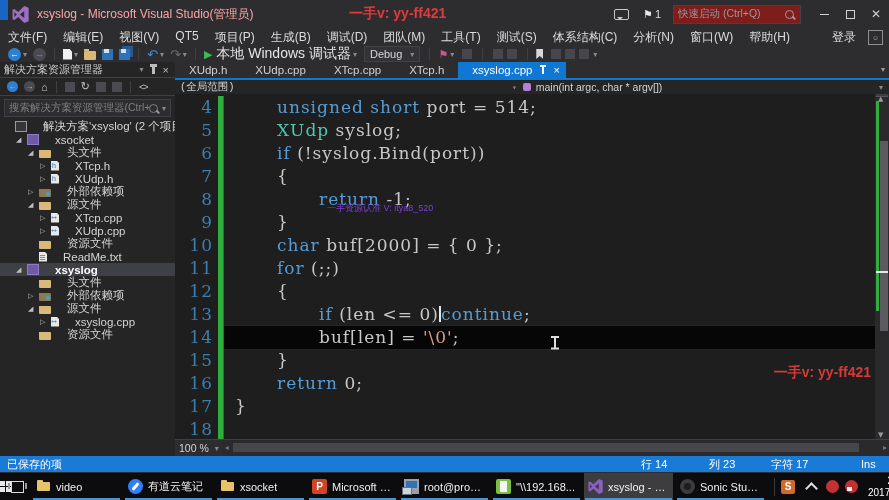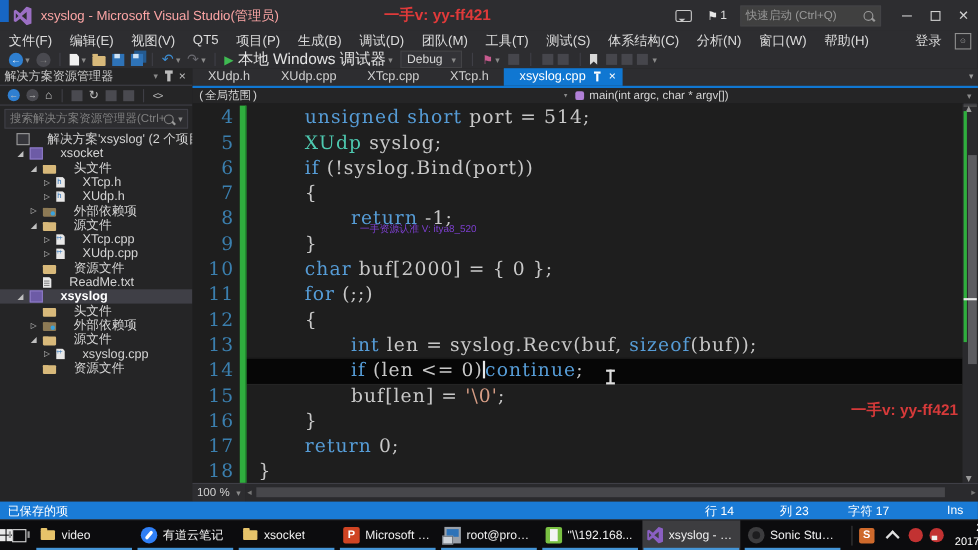--- a/index.html
+++ b/index.html
@@ -9,21 +9,21 @@
   .titlebar{position:absolute;left:0;top:0;width:889px;height:28px;background:#2d2d30;display:flex;align-items:center;}
   .artifact{position:absolute;left:0;top:0;width:8px;height:20px;background:#1766c4;}
   .vslogo{width:17px;height:17px;margin:0 8px 0 12px;flex:0 0 auto;}
   .apptitle{font-size:12px;color:#fca5a5;}
   .title-wm{position:absolute;left:349px;top:5px;font-size:14px;font-weight:bold;color:#e03a3a;}
   .tb-right{position:absolute;right:0;top:0;height:28px;display:flex;align-items:center;}
   .bubble{width:13px;height:9px;border:1px solid #c8c8c8;border-radius:2px;position:relative;margin-right:14px;}
   .bubble:after{content:"";position:absolute;left:2px;bottom:-4px;border:3px solid transparent;border-top-color:#c8c8c8;}
   .flagbox{display:flex;align-items:center;margin-right:12px;font-size:11px;color:#ddd;}
   .flagbox .fl{font-size:11px;color:#e8e8e8;margin-right:2px;}
-  .quick{width:118px;height:17px;background:#404040;border:1px solid #434346;display:flex;align-items:center;
+  .quick{width:118px;height:17px;background:#7f1d1d;border:1px solid #434346;display:flex;align-items:center;
     font-size:10.5px;color:#999;padding:0 4px;margin-right:10px;}
   .quick .qtext{flex:1;}
   .mag{width:7px;height:7px;border:1.5px solid #9a9a9a;border-radius:50%;position:relative;margin-right:2px;}
   .mag:after{content:"";position:absolute;left:6px;top:6px;width:4px;height:1.5px;background:#9a9a9a;transform:rotate(45deg);}
   .winbtn{width:26px;height:22px;display:flex;align-items:center;justify-content:center;color:#d0d0d0;font-size:12px;}
   .winbtn .minbar{width:9px;height:1px;background:#d0d0d0;}
   .winbtn .restore{width:7px;height:7px;border:1px solid #d0d0d0;position:relative;background:#2d2d30;}
   .winbtn .restore:before{content:"";position:absolute;left:2px;top:-3px;width:7px;height:7px;border:1px solid #d0d0d0;z-index:-1;}
   
   .menubar{position:absolute;left:0;top:28px;width:889px;height:18px;display:flex;align-items:center;font-size:12px;}
@@ -464,21 +464,20 @@
       <div class="codelines" id="codelines">
           <div class="cl i1"><span class="tk-kw">unsigned</span><span class="tk-pl"> </span><span class="tk-kw">short</span><span class="tk-pl"> port = 514;</span></div>
           <div class="cl i1"><span class="tk-ty">XUdp</span><span class="tk-pl"> syslog;</span></div>
           <div class="cl i1"><span class="tk-kw">if</span><span class="tk-pl"> (!syslog.Bind(port))</span></div>
           <div class="cl i1"><span class="tk-pl">{</span></div>
           <div class="cl i2"><span class="tk-kw">return</span><span class="tk-pl"> -1;</span></div>
           <div class="cl i1"><span class="tk-pl">}</span></div>
           <div class="cl i1"><span class="tk-kw">char</span><span class="tk-pl"> buf[2000] = { 0 };</span></div>
           <div class="cl i1"><span class="tk-kw">for</span><span class="tk-pl"> (;;)</span></div>
           <div class="cl i1"><span class="tk-pl">{</span></div>
-          <div class="cl i2"><span class="tk-kw">int</span><span class="tk-pl"> len = syslog.Recv(buf, </span><span class="tk-kw">sizeof</span><span class="tk-pl">(buf));</span></div>
           <div class="cl i2"><span class="tk-kw">if</span><span class="tk-pl"> (len &lt;= 0)</span><span class="caret-i"></span><span class="tk-kw">continue</span><span class="tk-pl">;</span></div>
           <div class="cl i2"><span class="tk-pl">buf[len] = </span><span class="tk-str">'\0'</span><span class="tk-pl">;</span></div>
           <div class="cl i1"><span class="tk-pl">}</span></div>
           <div class="cl i1"><span class="tk-kw">return</span><span class="tk-pl"> 0;</span></div>
           <div class="cl i0"><span class="tk-pl">}</span></div>
         </div>
       <span class="purple-wm">一手资源认准 V: itya8_520</span>
       <span class="red-wm">一手v: yy-ff421</span>
       <span class="ibeam"></span>
       <div class="vscroll">

